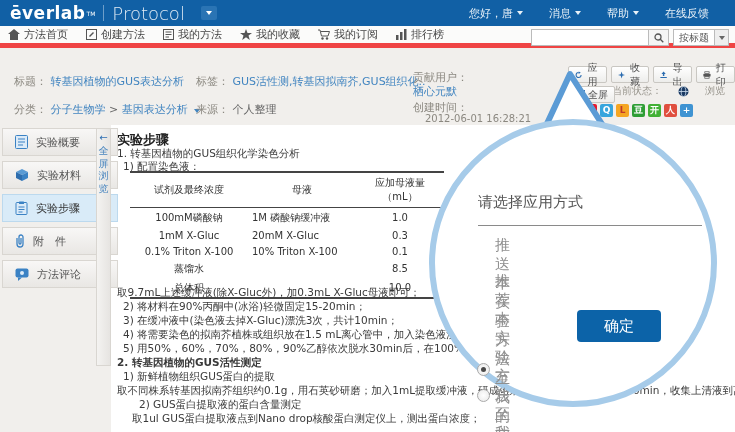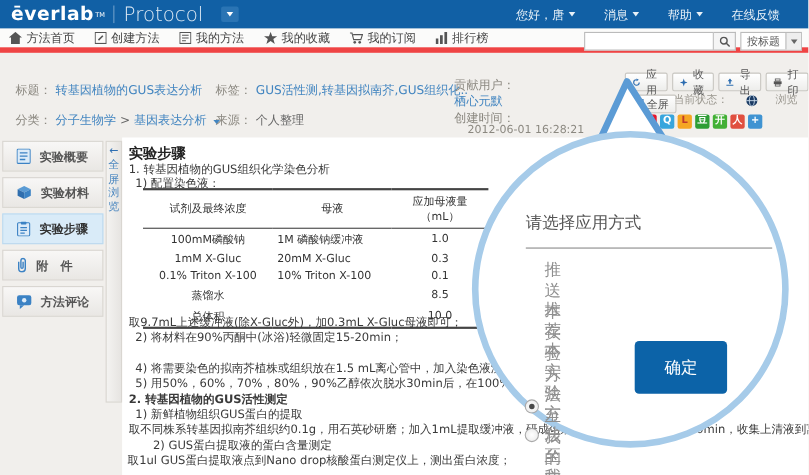--- a/index.html
+++ b/index.html
@@ -42,21 +42,21 @@
   .cat-caret { color:#4285c0; margin-left:3px; }
 
   .actions { position:absolute; left:568px; top:4px; display:flex; gap:4px; }
   .abtn { height:17px; border:1px solid #c9c7c2; background:linear-gradient(#ffffff,#ededeb); font-size:10px; color:#555; display:flex; align-items:center; gap:3px; padding:0 6px; cursor:pointer; border-radius:2px; }
   .abtn svg { display:block; }
   .actions2 { position:absolute; left:568px; top:24px; display:flex; }
   .share-row { position:absolute; left:568px; top:42px; display:flex; gap:3px; }
   .share-ic { width:13px; height:13px; border-radius:2px; color:#fff; font-size:9px; font-weight:bold; display:flex; align-items:center; justify-content:center; cursor:pointer; line-height:1; }
 
   
-  .sidebar { position:absolute; left:2px; top:128px; width:92px; z-index:2;font-weight:bold; }
+  .sidebar { position:absolute; left:2px; top:128px; width:116px; z-index:2; }
   .side-item { height:28px; margin-bottom:5px; background:linear-gradient(#f8f7f6,#e9e7e4); border:1px solid #d9d6d1; display:flex; align-items:center; padding-left:12px; gap:8px; font-size:11px; color:#555; cursor:pointer; }
   .side-item.active { background:#d9ebf8; border-color:#bcd9ee; color:#333; }
   .side-item svg { flex:none; }
 
   
   .strip { position:absolute; left:96px; top:128px; width:15px; height:238px; background:linear-gradient(90deg,#f4f3f1,#e6e4e1); border:1px solid #d9d6d1; display:flex; flex-direction:column; align-items:center; padding-top:4px; gap:2px; cursor:pointer; z-index:2; }
   .strip .arrow { color:#2f6fb2; font-size:10px; line-height:1; }
   .strip .vtext { color:#4a86bf; font-size:10px; width:11px; text-align:center; line-height:1.25; }
 
   
@@ -71,21 +71,21 @@
   table.reagents .col1{width:118px;} .col2{width:108px;} .col3{width:88px;}
 
   
   .balloon-svg { position:absolute; left:0; top:0; z-index:5; pointer-events:none; }
   .popup { position:absolute; z-index:6; }
   .popup-title { position:absolute; left:478px; top:193px; width:224px; font-size:15px; color:#555; padding-bottom:13px; border-bottom:1px solid #8a8a8a; }
   .opt { position:absolute; left:477px; display:flex; align-items:center; gap:5px; cursor:pointer; }
   .opt-label { font-size:15px; color:#8f8f8f; }
   .radio { width:13px; height:13px; border-radius:50%; border:1px solid #aaa; background:radial-gradient(#fff,#e8e8e8); position:relative; flex:none; }
   .opt.selected .radio::after { content:""; position:absolute; left:3px; top:3px; width:5px; height:5px; border-radius:50%; background:#4a4a4a; }
-  .confirm-btn { position:absolute; left:577px; top:310px; width:84px; height:48px; background:#0c63a8; color:#fff; font-size:15px; border:none; border-radius:4px; cursor:pointer; font-family:inherit; }
+  .confirm-btn { position:absolute; left:577px; top:310px; width:84px; height:32px; background:#0c63a8; color:#fff; font-size:15px; border:none; border-radius:4px; cursor:pointer; font-family:inherit; }
 </style>
 </head>
 <body>
 
 <div id="app">
 
   <header class="topbar">
     <div class="logo-area">
       <span class="logo">ēverlab</span>
       <span class="logo-tm">TM</span>
@@ -349,27 +349,28 @@
         <tr>
             <td>总体积</td>
             <td></td>
             <td>10.0</td>
           </tr>
       </tbody>
     </table>
 
     <div class="c-abs" style="left:6px; top:161px;">取9.7mL上述缓冲液(除X-Gluc外)，加0.3mL X-Gluc母液即可；</div>
     <div class="c-abs" style="left:12px; top:175px;">2) 将材料在90%丙酮中(冰浴)轻微固定15-20min；</div>
+    <div class="c-abs" style="left:12px; top:189px;">3) 在缓冲液中(染色液去掉X-Gluc)漂洗3次，共计10min；</div>
     <div class="c-abs" style="left:12px; top:203px;">4) 将需要染色的拟南芥植株或组织放在1.5 mL离心管中，加入染色液浸过材料抽气5-10min，</div>
     <div class="c-abs" style="left:12px; top:217px;">5) 用50%，60%，70%，80%，90%乙醇依次脱水30min后，在100%乙醇中放置1h；观察、照相(8X</div>
     <div class="c-abs" style="left:6px; top:231px;font-weight:bold;">2. 转基因植物的GUS活性测定</div>
     <div class="c-abs" style="left:12px; top:245px;">1) 新鲜植物组织GUS蛋白的提取</div>
     <div class="c-abs" style="left:6px; top:259px;">取不同株系转基因拟南芥组织约0.1g，用石英砂研磨；加入1mL提取缓冲液，研成匀浆；5000 rpm/min离心10min，收集上清液到离心管中保存备用。</div>
     <div class="c-abs" style="left:28px; top:273px;">2) GUS蛋白提取液的蛋白含量测定</div>
-    <div class="c-abs" style="left:5px; top:287px;text-align:center;">取1ul GUS蛋白提取液点到Nano drop核酸蛋白测定仪上，测出蛋白浓度；</div>
+    <div class="c-abs" style="left:21px; top:287px;text-align:center;">取1ul GUS蛋白提取液点到Nano drop核酸蛋白测定仪上，测出蛋白浓度；</div>
   </main>
 
   <svg class="balloon-svg" width="735" height="432" viewBox="0 0 735 432">
     <polygon points="570,74 616,146 532,156" fill="#ffffff" stroke="#5b9bd5" stroke-width="6" stroke-linejoin="round"></polygon>
     <circle cx="573" cy="263" r="141" fill="#ffffff" stroke="#a6cbe9" stroke-width="6"></circle>
   </svg>
 
   <div class="popup">
     <div class="popup-title">请选择应用方式</div>
     <div class="opt selected" style="top:236px;">

